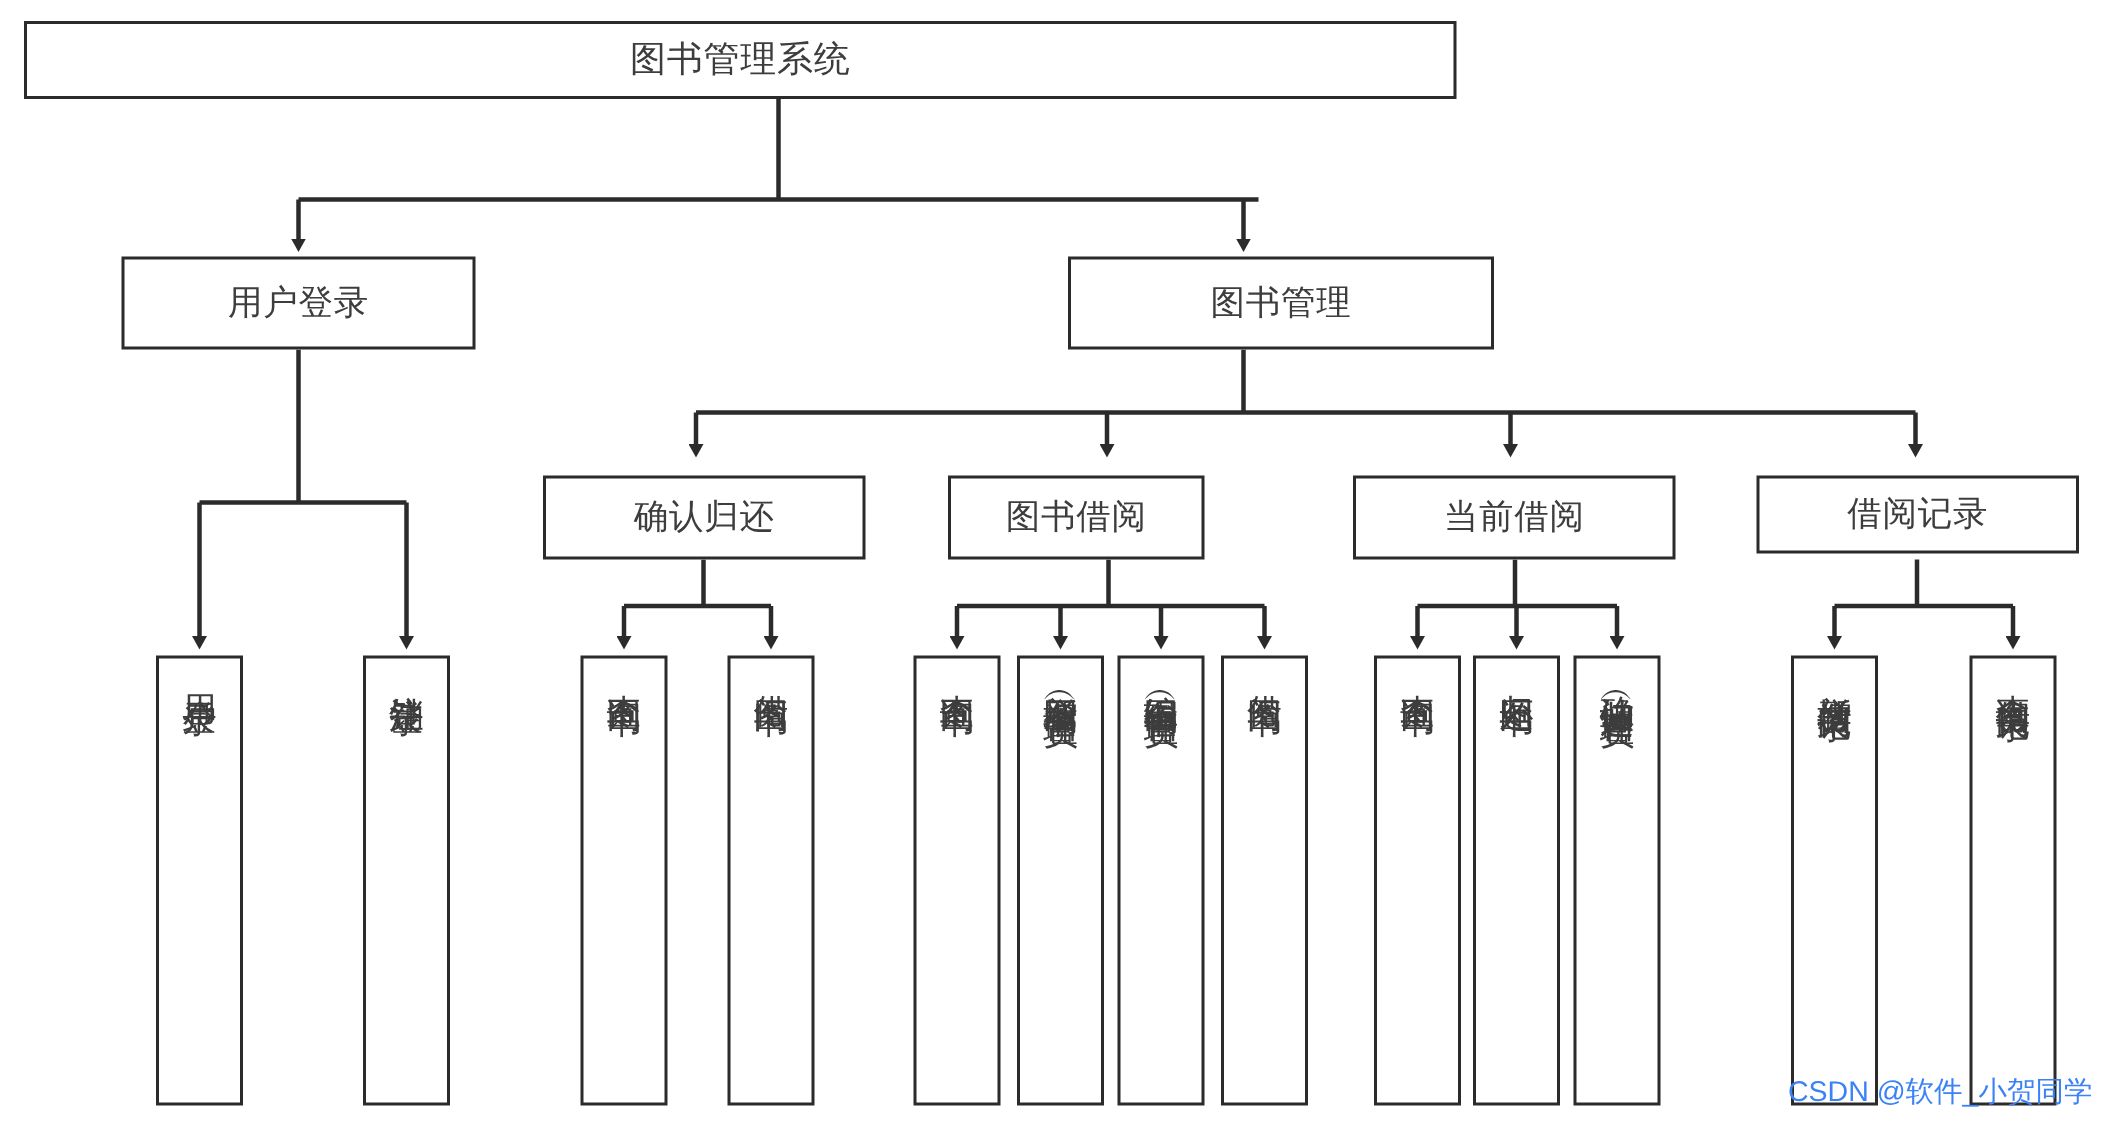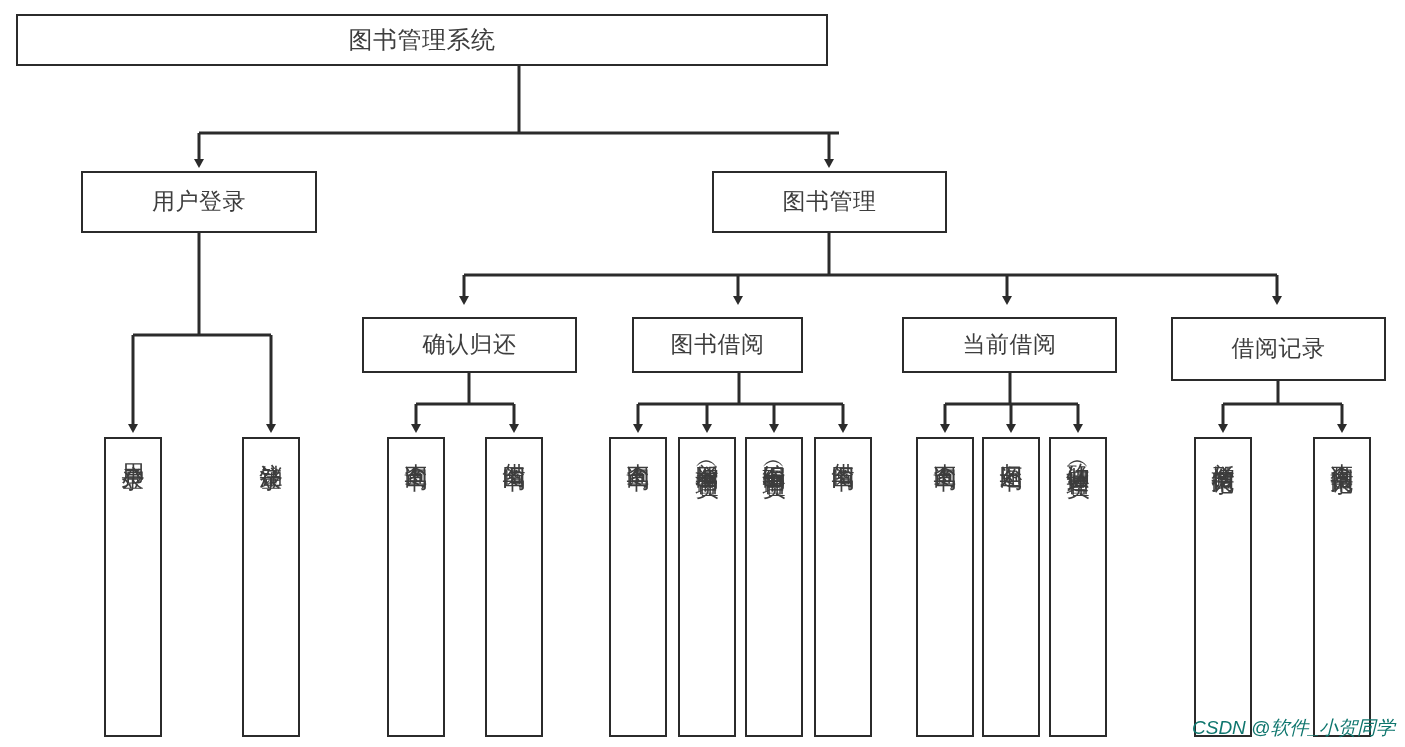--- a/index.html
+++ b/index.html
@@ -60,25 +60,24 @@
   .node.vert .node-label {
     writing-mode: vertical-rl;
     text-orientation: upright;
     font-size: 23px;
     line-height: 1.18;
     letter-spacing: 2px;
     white-space: nowrap;
   }
   .watermark {
     position: absolute;
-    color: #0f766e;
+    color: #3b82f6;
     font-size: 19px;
     white-space: nowrap;
     user-select: none;
-    font-style: italic;
   }
 </style>
 </head>
 <body>
 
 <div id="diagram-canvas">
 
   <svg id="edge-layer" viewBox="0 0 1405 747" width="1405" height="747" aria-hidden="true">
     <defs>
       <marker id="arrowhead" markerWidth="9" markerHeight="10" refX="1" refY="5" orient="auto" markerUnits="userSpaceOnUse">
@@ -122,45 +121,45 @@
       <path d="M1011,404 L1011,425" marker-end="url(#arrowhead)"></path>
       <path d="M1078,404 L1078,425" marker-end="url(#arrowhead)"></path>
 
       <path d="M1278,373 L1278,404"></path>
       <path d="M1223,404 L1342,404"></path>
       <path d="M1223,404 L1223,425" marker-end="url(#arrowhead)"></path>
       <path d="M1342,404 L1342,425" marker-end="url(#arrowhead)"></path>
     </g>
   </svg>
 
-  <div class="node horiz root" style="left:16px; top:14px; width:812px; height:52px;">
+  <div class="node horiz root" style="left:16px; top:14px; width:955px; height:52px;">
     <span class="node-label">图书管理系统</span>
   </div>
 
   <div class="node horiz" style="left:81px; top:171px; width:236px; height:62px;">
     <span class="node-label">用户登录</span>
   </div>
 
-  <div class="node horiz" style="left:712px; top:171px; width:235px; height:62px;">
+  <div class="node horiz" style="left:712px; top:171px; width:284px; height:62px;">
     <span class="node-label">图书管理</span>
   </div>
 
   <div class="node horiz" style="left:362px; top:317px; width:215px; height:56px;">
     <span class="node-label">确认归还</span>
   </div>
 
   <div class="node horiz" style="left:632px; top:317px; width:171px; height:56px;">
     <span class="node-label">图书借阅</span>
   </div>
 
   <div class="node horiz" style="left:902px; top:317px; width:215px; height:56px;">
     <span class="node-label">当前借阅</span>
   </div>
 
-  <div class="node horiz" style="left:1171px; top:317px; width:215px; height:64px;">
+  <div class="node horiz" style="left:1171px; top:317px; width:215px; height:52px;">
     <span class="node-label">借阅记录</span>
   </div>
 
   <div class="node vert" style="left:104px; top:437px; width:58px; height:300px;">
     <span class="node-label">用户登录</span>
   </div>
 
   <div class="node vert" style="left:242px; top:437px; width:58px; height:300px;">
     <span class="node-label">注销登录</span>
   </div>

